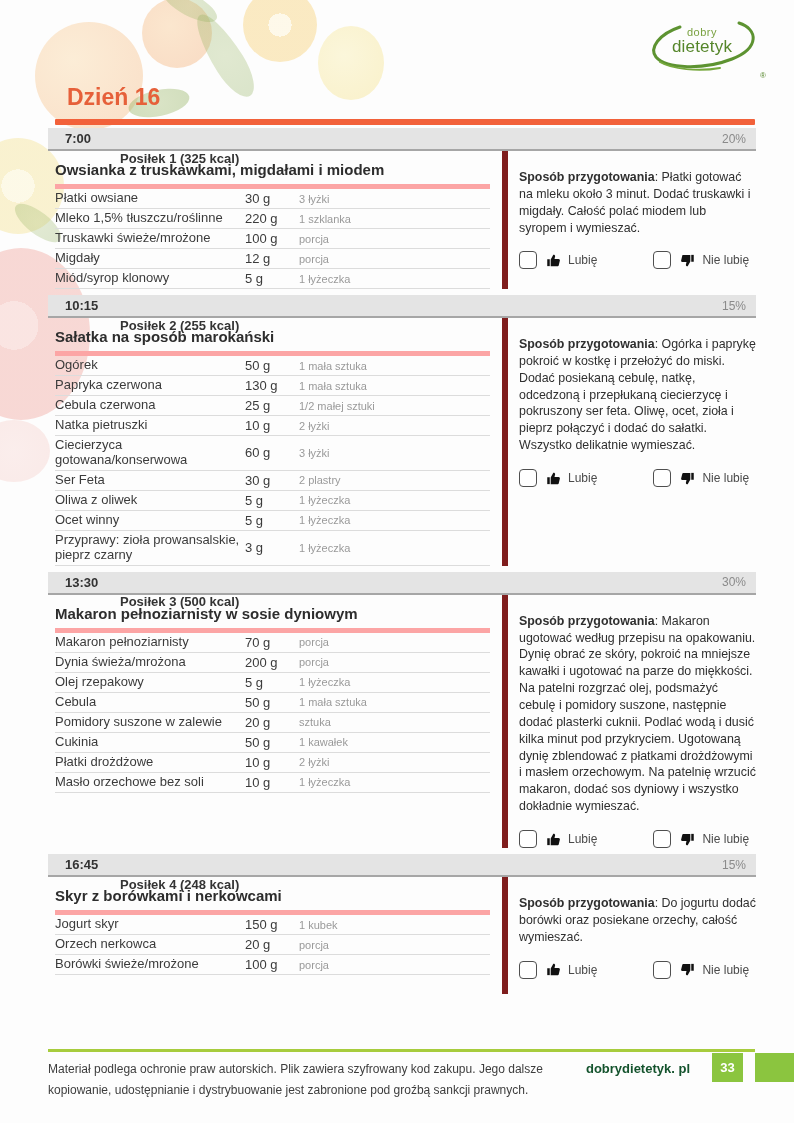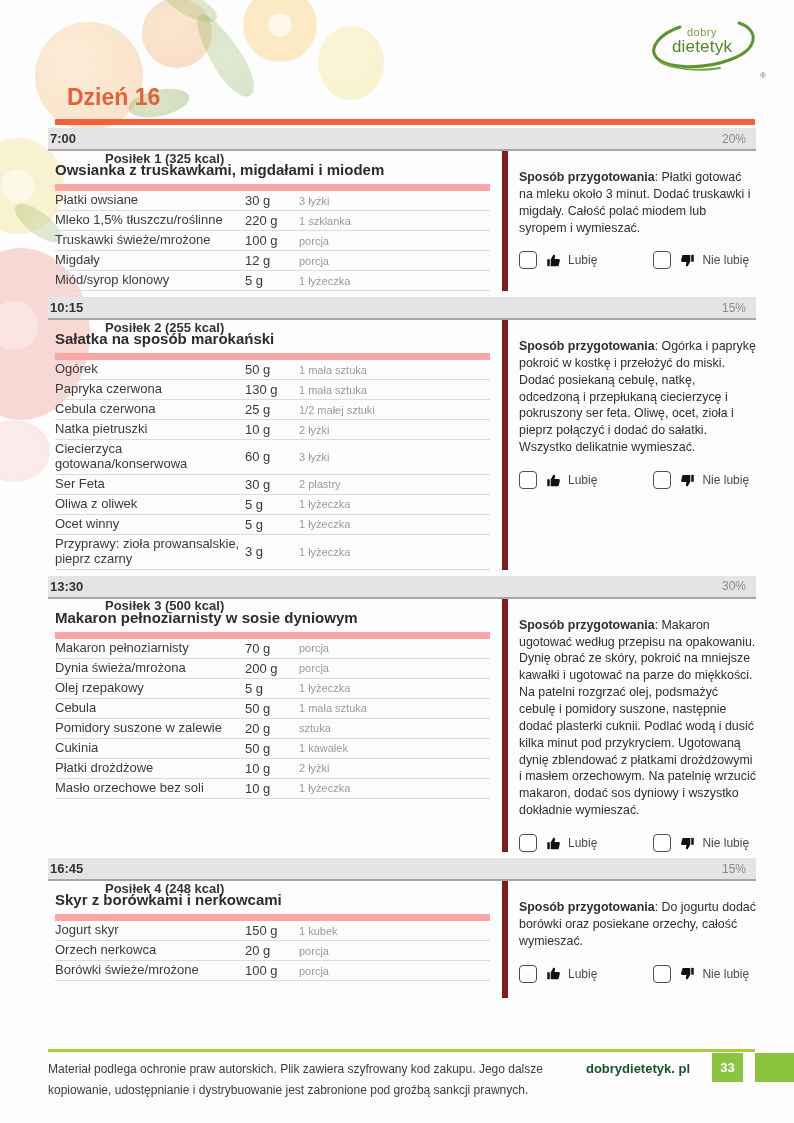--- a/index.html
+++ b/index.html
@@ -30,33 +30,33 @@
   .logo .t2 { position:absolute; left:0; right:6px; top:21px; text-align:center; font-size:17px; font-weight:400; color:#55862a; letter-spacing:.2px; }
   .logo .reg { position:absolute; right:-2px; bottom:2px; font-size:8px; color:#55862a; }
 
   
   .page-title { position:absolute; left:67px; top:84px; font-size:23px; font-weight:700; color:#e6603a; }
   .accent-bar { position:absolute; left:55px; right:39px; top:119px; height:6px; background:#f2613a; border-radius:1px; }
 
   
   .meals { position:absolute; left:48px; right:38px; top:128px; }
   .meal { margin-bottom:6px; }
-  .meal-header { display:flex; align-items:center; height:23px; background:#e4e4e4; border-bottom:2px solid #a6a6a6; padding:0 10px 0 2px; }
+  .meal-header { display:flex; align-items:center; height:23px; background:#e4e4e4; border-bottom:2px solid #a6a6a6; padding:0 10px 0 17px; }
   .meal-time { width:55px; font-size:13px; font-weight:700; color:#333; }
   .meal-kcal { flex:1; font-size:13px; font-weight:700; color:#333;margin-top:39px; }
   .meal-percent { font-size:12px; color:#8a8a8a; }
   .meal-body { display:flex; align-items:stretch; }
   .meal:nth-child(1) .meal-body { min-height:131px; }
   .meal:nth-child(2) .meal-body { min-height:234px; }
   .meal:nth-child(3) .meal-body { min-height:233px; }
   .meal:nth-child(4) .meal-body { min-height:117px; }
 
   .col-left { width:442px; padding-left:7px; }
   .dish-name { margin:10px 0 6px 0; font-size:15px; font-weight:700; color:#2d2d2d; }
-  .ing-table { border-top:7px solid #fca5a5; }
+  .ing-table { border-top:5px solid #fca5a5; }
   .ing-row { display:flex; align-items:center; min-height:20px; padding:2px 0; border-bottom:1px solid #dcdcdc; }
   .ing-name { width:190px; font-size:13px; color:#3b3b3b; line-height:1.15; }
   .ing-amount { width:54px; font-size:13px; color:#3b3b3b; }
   .ing-measure { flex:1; font-size:11px; color:#9a9a9a; }
 
   .col-right { width:254px; margin-left:12px; border-left:6px solid #7f1d1d; padding:18px 0 0 11px; }
   .prep { font-size:12.4px; line-height:1.36; color:#2f2f2f; }
   .prep b { font-weight:700; }
   .likes { display:flex; align-items:center; margin-top:15px; }
   .like-group { display:flex; align-items:center; }

